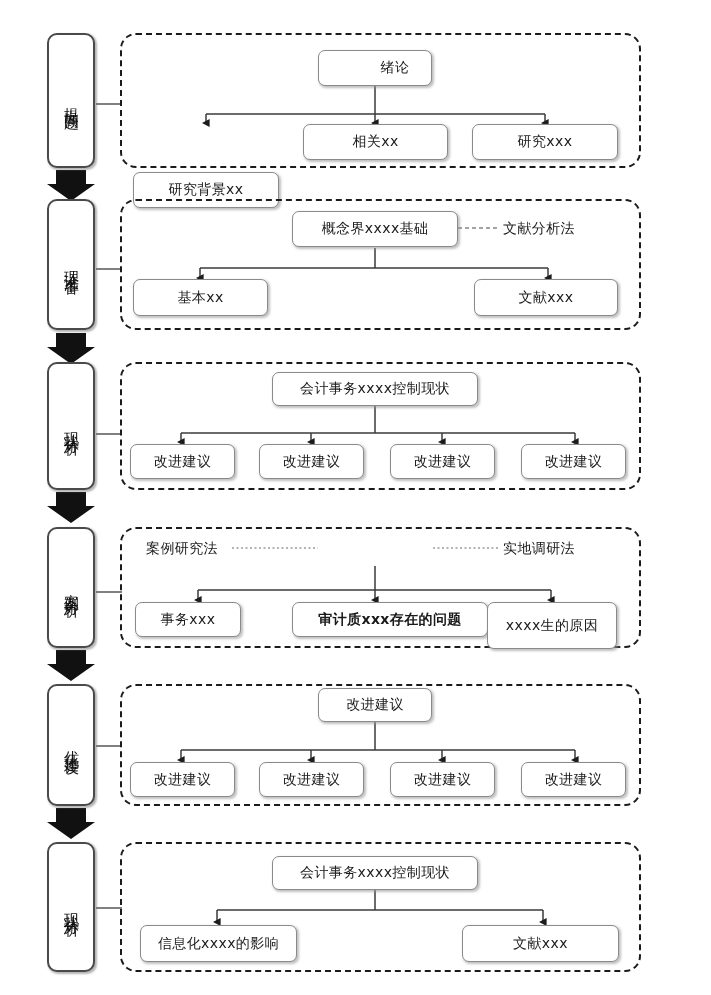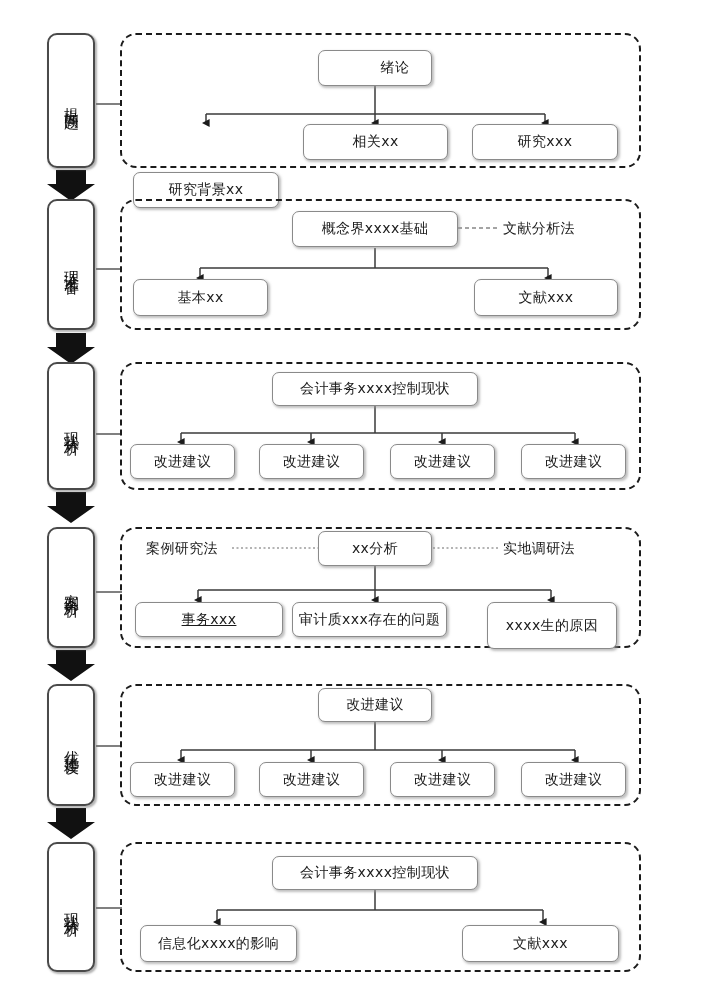--- a/index.html
+++ b/index.html
@@ -209,24 +209,23 @@
 
   <div class="section-box" style="left:120px; top:362px; width:521px; height:128px;"></div>
   <div class="node" style="left:272px; top:372px; width:206px; height:34px;">会计事务xxxx控制现状</div>
   <div class="node" style="left:130px; top:444px; width:105px; height:35px;">改进建议</div>
   <div class="node" style="left:259px; top:444px; width:105px; height:35px;">改进建议</div>
   <div class="node" style="left:390px; top:444px; width:105px; height:35px;">改进建议</div>
   <div class="node" style="left:521px; top:444px; width:105px; height:35px;">改进建议</div>
 
   <div class="section-box" style="left:120px; top:527px; width:521px; height:121px;"></div>
   <div class="annotation" style="left:146px; top:540px;">案例研究法</div>
-  <div class="node" style="left:318px; top:531px; width:114px; height:35px;">xx分析</div>
   <div class="annotation" style="left:503px; top:540px;">实地调研法</div>
-  <div class="node" style="left:135px; top:602px; width:148px; height:35px;text-decoration:underline;">事务xxx</div>
-  <div class="node" style="left:292px; top:602px; width:155px; height:35px;">审计质xxx存在的问题</div>
+  <div class="node" style="left:135px; top:602px; width:106px; height:35px;">事务xxx</div>
+  <div class="node" style="left:292px; top:602px; width:196px; height:35px;font-weight:bold;">审计质xxx存在的问题</div>
   <div class="node" style="left:487px; top:602px; width:130px; height:47px;">xxxx生的原因</div>
 
   <div class="section-box" style="left:120px; top:684px; width:521px; height:122px;"></div>
   <div class="node" style="left:318px; top:688px; width:114px; height:34px;">改进建议</div>
   <div class="node" style="left:130px; top:762px; width:105px; height:35px;">改进建议</div>
   <div class="node" style="left:259px; top:762px; width:105px; height:35px;">改进建议</div>
   <div class="node" style="left:390px; top:762px; width:105px; height:35px;">改进建议</div>
   <div class="node" style="left:521px; top:762px; width:105px; height:35px;">改进建议</div>
 
   <div class="section-box" style="left:120px; top:842px; width:521px; height:130px;"></div>

